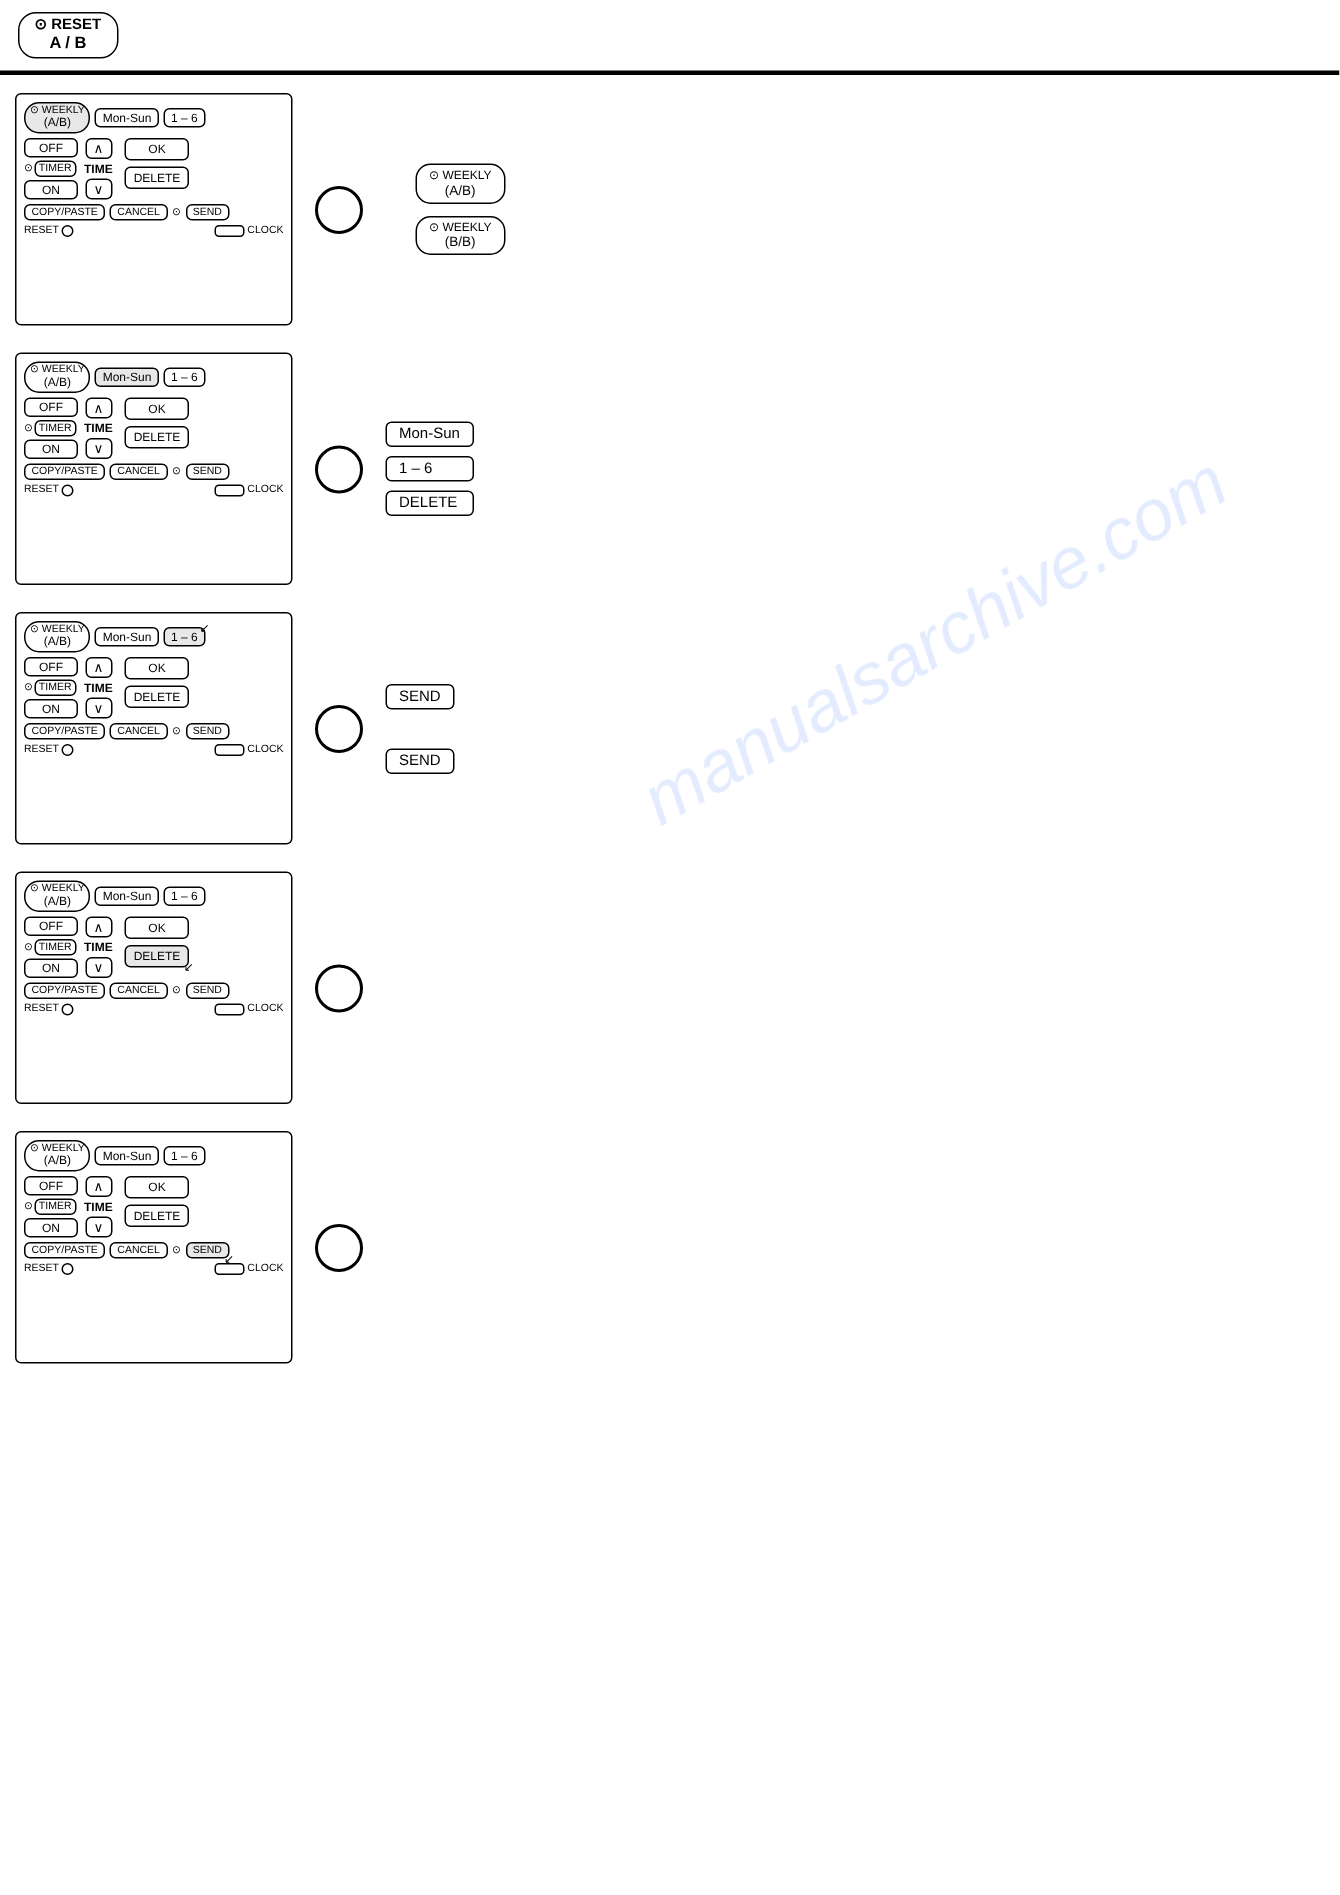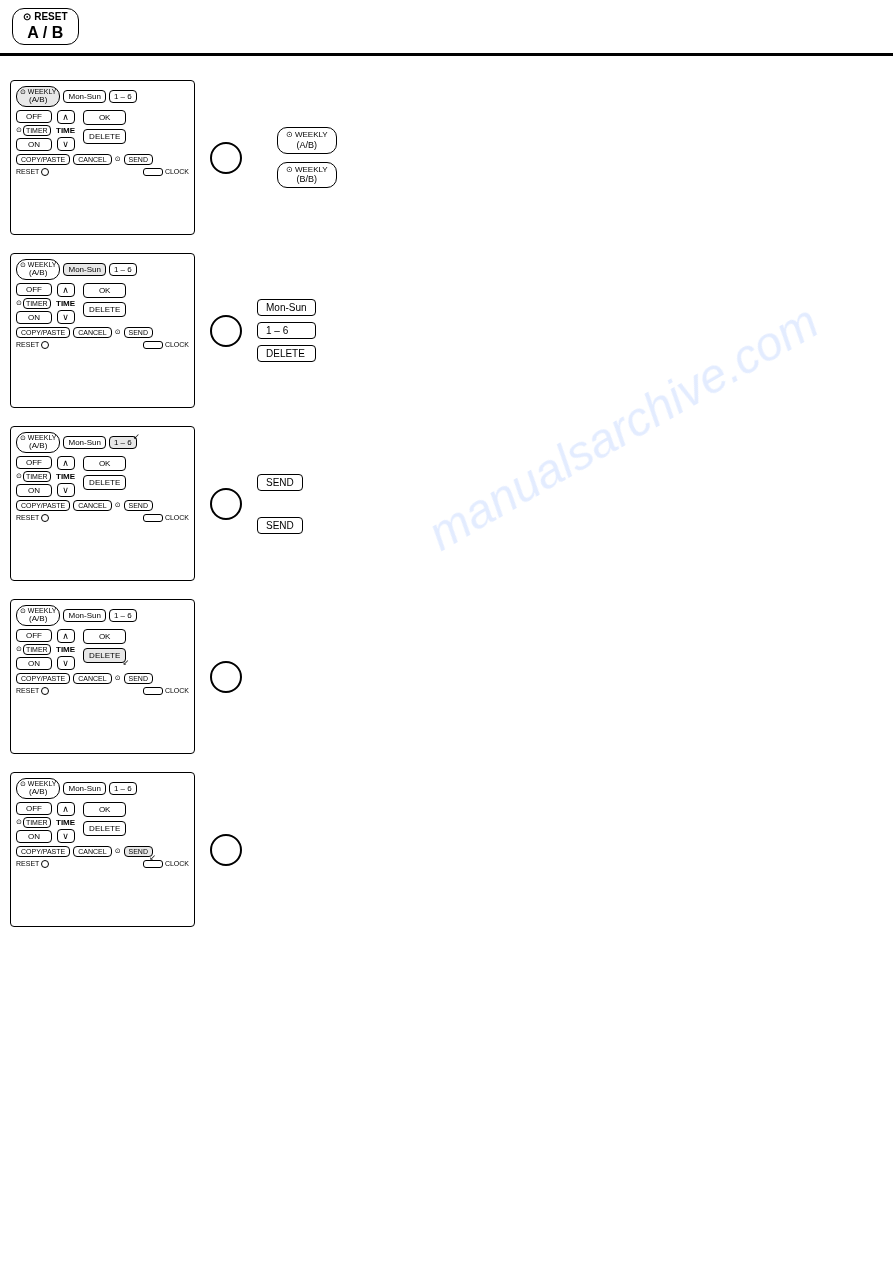--- a/index.html
+++ b/index.html
@@ -27,26 +27,26 @@
       font-weight: bold;
       display: flex;
       flex-direction: column;
       align-items: center;
       line-height: 1.2;
     }
     .weekly-badge-header .weekly-line {
       font-size: 10px;
     }
     .weekly-badge-header .ab-line {
-      font-size: 16px;
+      font-size: 11px;
     }
 
     
     .main-content {
-      padding: 24px 10px;
+      padding: 12px 10px;
       display: flex;
       flex-direction: column;
       gap: 18px;
     }
 
     
     .row-section {
       display: flex;
       flex-direction: row;
       align-items: center;

